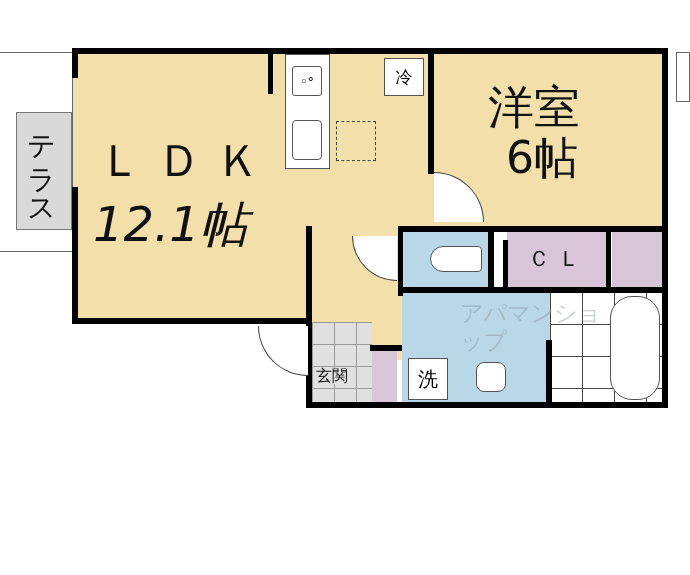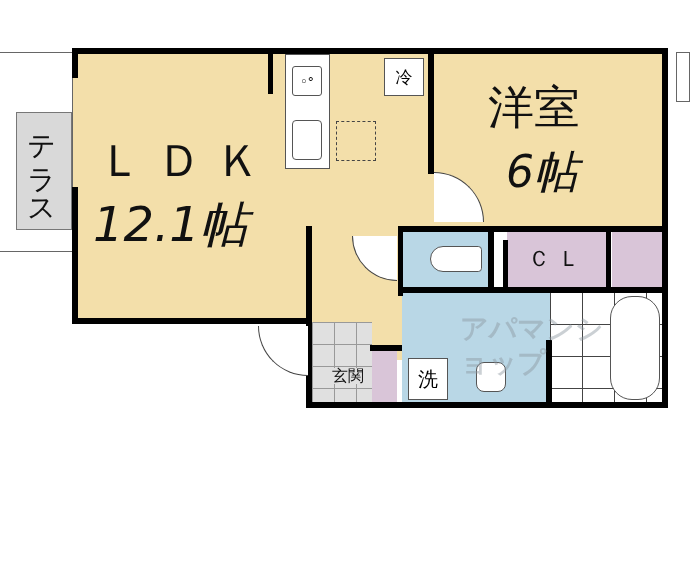--- a/index.html
+++ b/index.html
@@ -59,31 +59,31 @@
 <div class="abs" style="left:292px;top:66px;width:30px;height:30px;background:#fff;border:1px solid #555;border-radius:3px;display:flex;align-items:center;justify-content:center;font-size:13px;">◦°</div>
 <div class="abs" style="left:292px;top:120px;width:30px;height:40px;border:1px solid #555;border-radius:4px;background:#fff;"></div>
 <div class="abs" style="left:336px;top:121px;width:40px;height:40px;border:1px dashed #444;"></div>
 
 <div class="small-box" style="left:384px;top:58px;width:40px;height:38px;">冷</div>
 
 <div class="label" style="left:98px;top:138px;font-size:45px;letter-spacing:14px;text-align:center;">ＬＤＫ</div>
 <div class="label" style="left:93px;top:200px;font-size:48px;font-style:italic;">12.1帖</div>
 
 <div class="label" style="left:488px;top:84px;font-size:46px;">洋室</div>
-<div class="label" style="left:506px;top:150px;font-size:44px;font-style:italic;">6帖</div>
+<div class="label" style="left:506px;top:136px;font-size:44px;">6帖</div>
 
 <div class="abs" style="left:434px;top:172px;width:50px;height:50px;border:1px solid #444;border-radius:0 50px 0 0;background:#fff;border-bottom:none;border-left:none;"></div>
 <div class="abs" style="left:352px;top:236px;width:45px;height:45px;background:#fff;border:1px solid #444;border-radius:0 0 0 45px;border-top:none;border-right:none;"></div>
 <div class="abs" style="left:258px;top:326px;width:50px;height:50px;background:#fff;border:1px solid #444;border-radius:0 0 0 50px;border-top:none;border-right:none;"></div>
 
 <div class="abs" style="left:430px;top:246px;width:52px;height:26px;background:#fff;border:1px solid #555;border-radius:14px 4px 4px 14px;"></div>
 
 <div class="label" style="left:528px;top:248px;font-size:22px;letter-spacing:8px;">ＣＬ</div>
 
-<div class="label" style="left:332px;top:368px;font-size:16px;background:#e0e0e0;">玄関</div>
+<div class="label" style="left:316px;top:368px;font-size:16px;background:#e0e0e0;">玄関</div>
 
 <div class="small-box" style="left:408px;top:358px;width:40px;height:42px;font-size:20px;">洗</div>
 
 <div class="abs" style="left:476px;top:362px;width:30px;height:30px;background:#fff;border:1px solid #555;border-radius:8px;"></div>
 
 <div class="abs" style="left:610px;top:296px;width:50px;height:104px;background:#fff;border:1px solid #555;border-radius:22px;"></div>
 
-<div class="label" style="left:460px;top:312px;width:150px;font-size:28px;color:rgba(140,150,160,0.45);font-weight:bold;white-space:normal;line-height:1.2;">アパマンショップ</div>
+<div class="label" style="left:460px;top:300px;width:150px;font-size:23px;color:rgba(140,150,160,0.45);font-weight:normal;white-space:normal;line-height:1.2;">アパマンショップ</div>
 
 </body></html>

